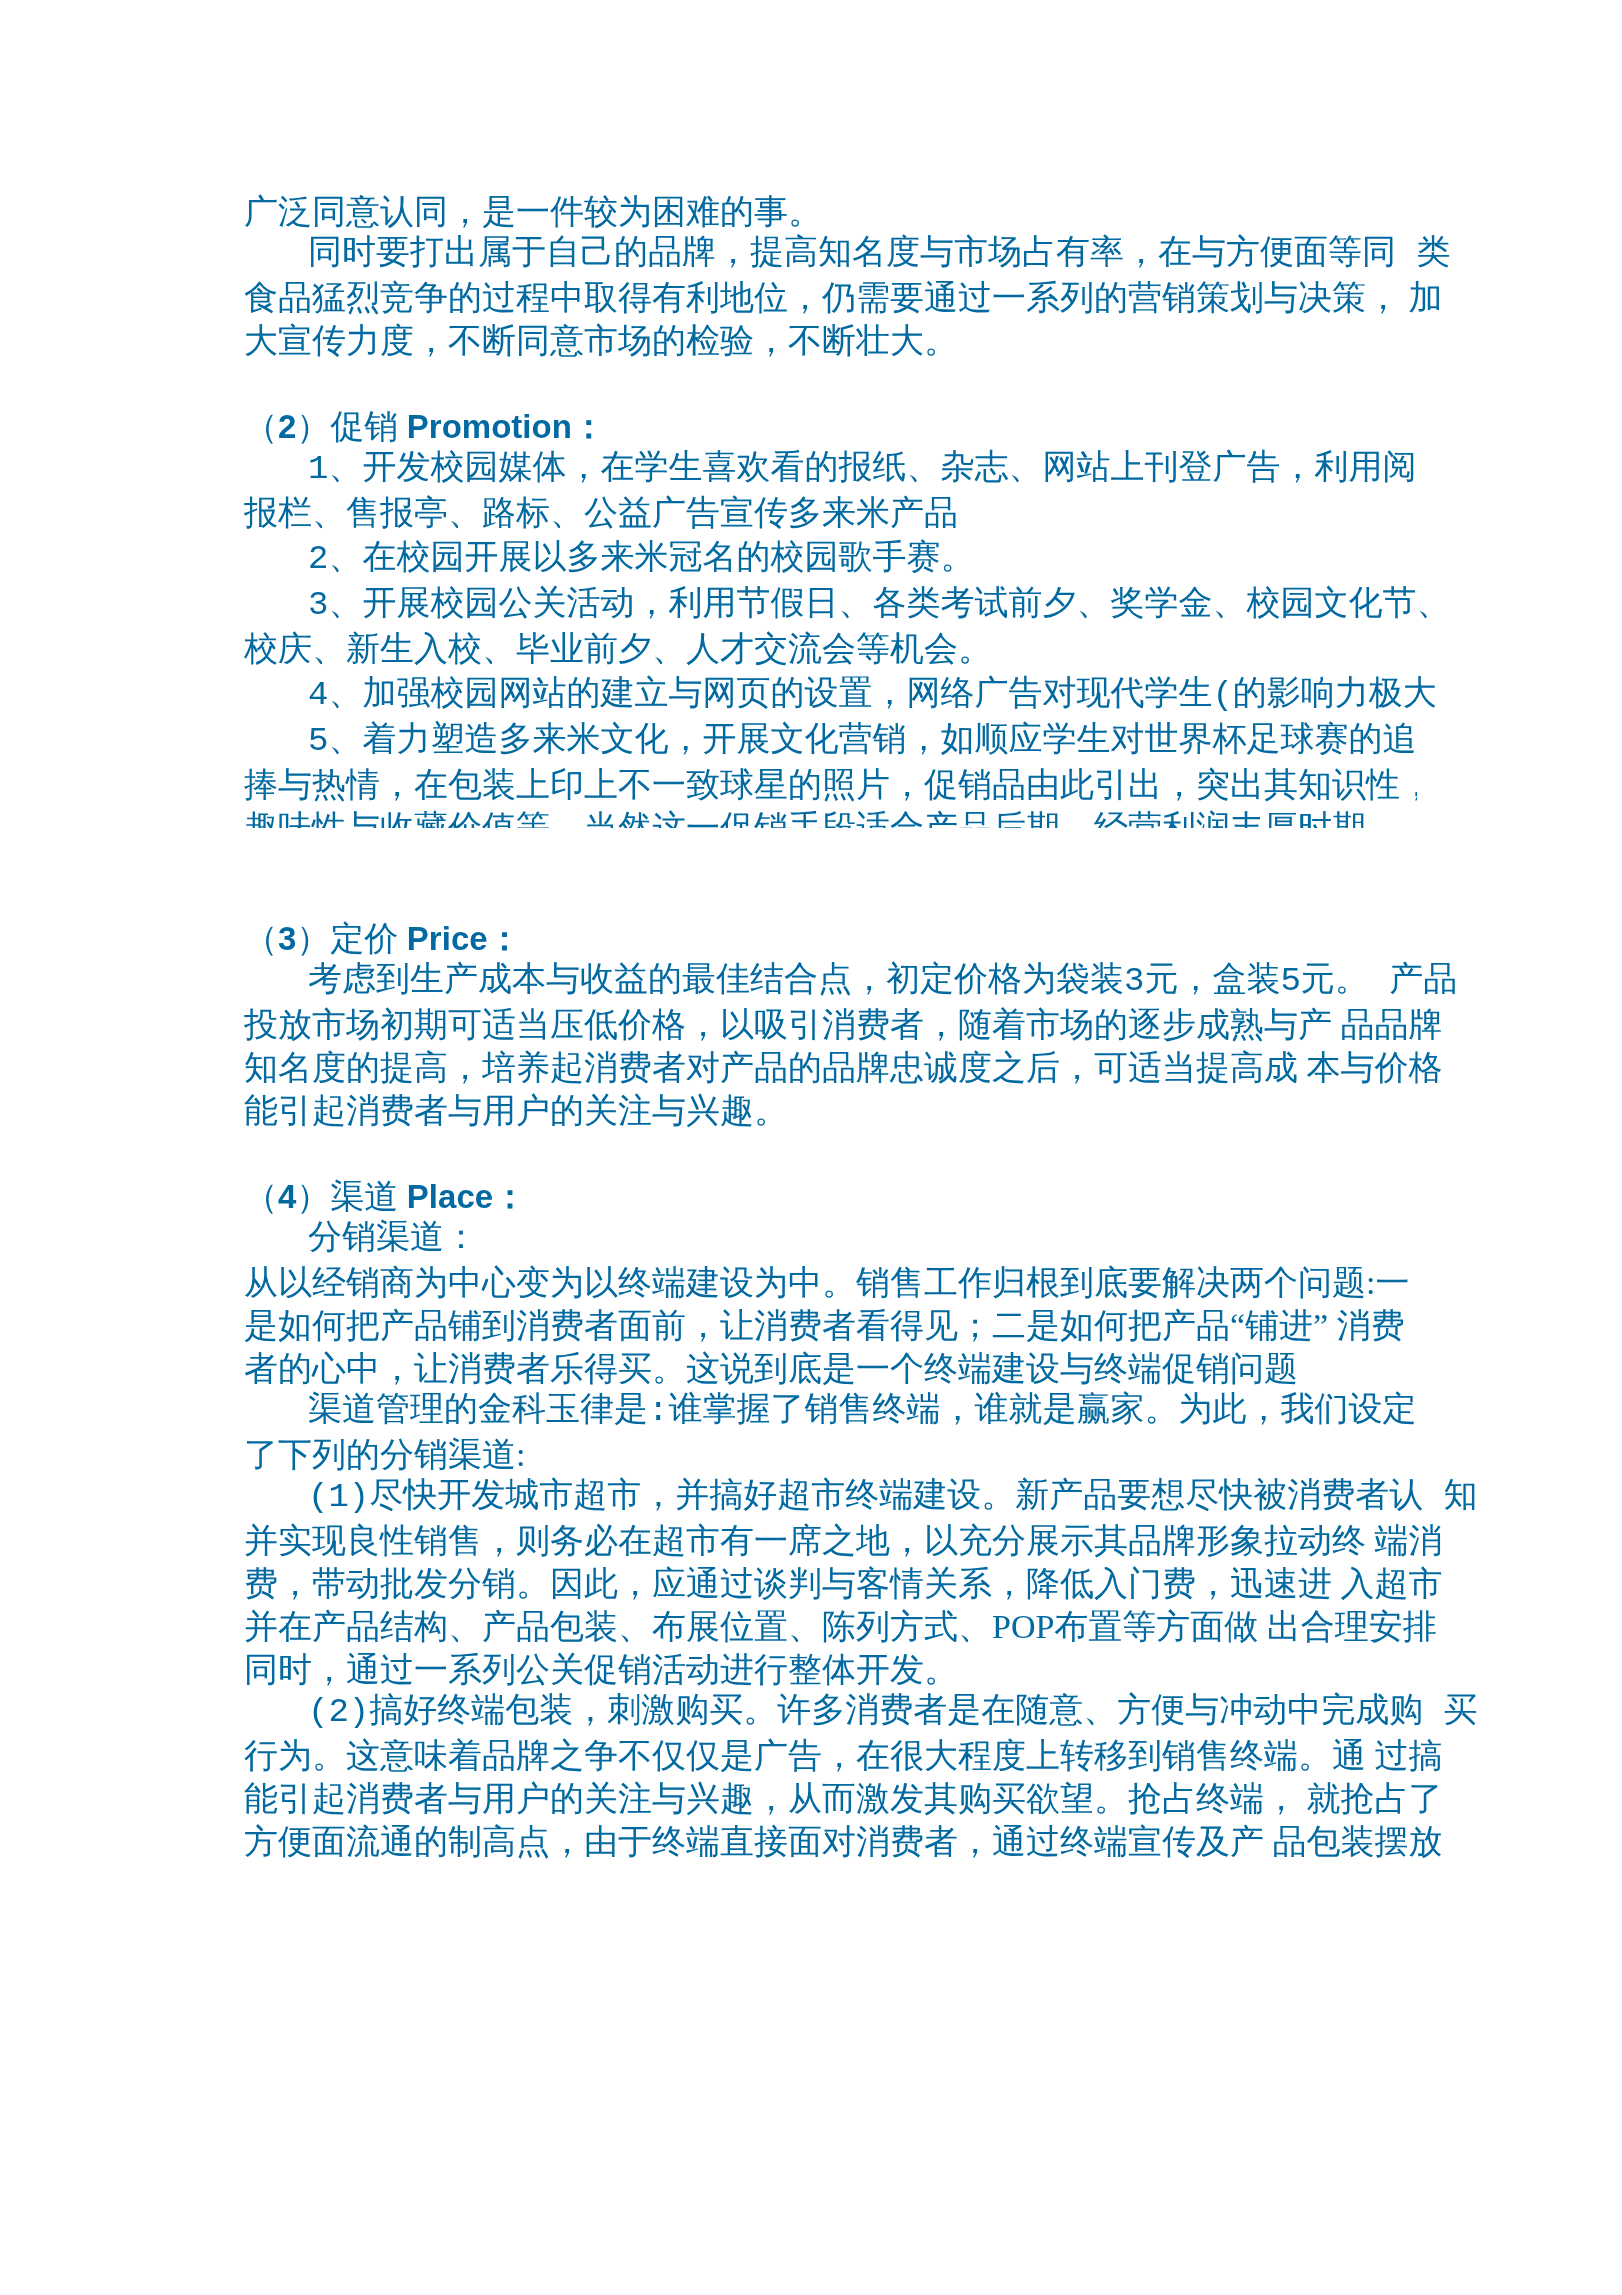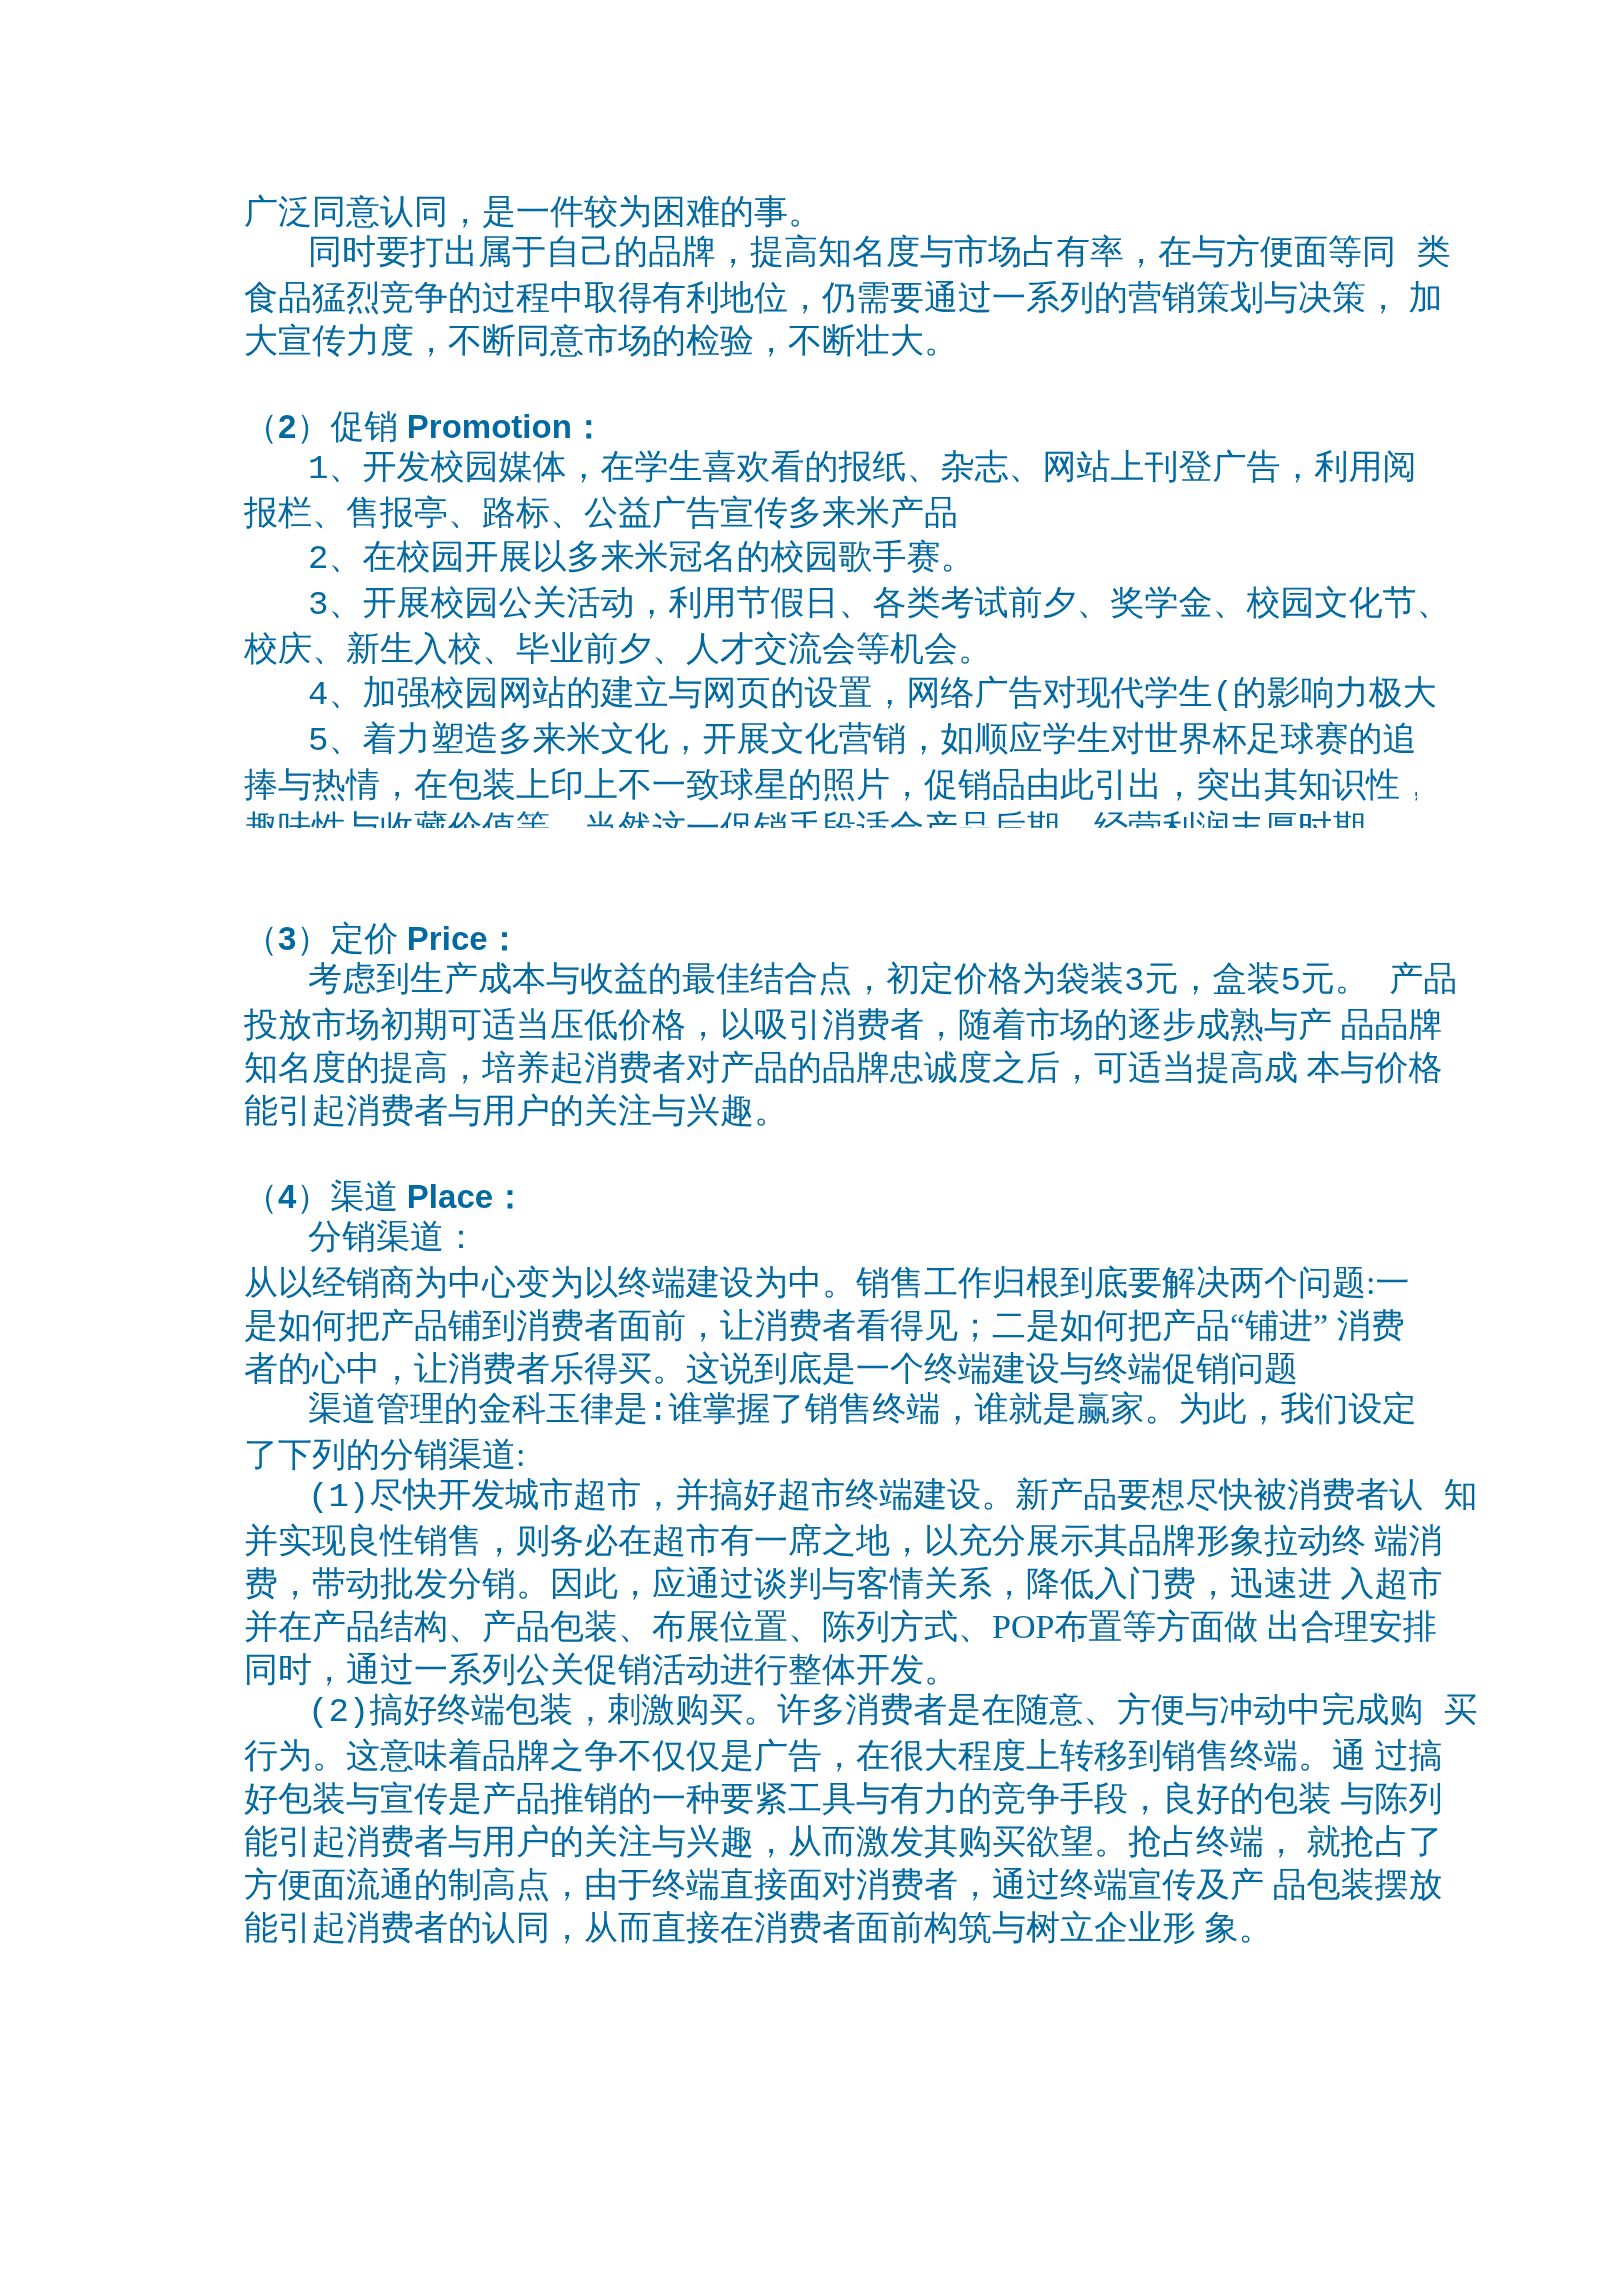--- a/index.html
+++ b/index.html
@@ -98,20 +98,18 @@
       <div class="blk sp-none">
         <div class="line ind">(1)尽快开发城市超市，并搞好超市终端建设。新产品要想尽快被消费者认 知</div>
         <div class="line">并实现良性销售，则务必在超市有一席之地，以充分展示其品牌形象拉动终 端消</div>
         <div class="line">费，带动批发分销。因此，应通过谈判与客情关系，降低入门费，迅速进 入超市</div>
         <div class="line">并在产品结构、产品包装、布展位置、陈列方式、POP布置等方面做 出合理安排</div>
         <div class="line">同时，通过一系列公关促销活动进行整体开发。</div>
       </div>
       <div class="blk sp-none">
         <div class="line ind">(2)搞好终端包装，刺激购买。许多消费者是在随意、方便与冲动中完成购 买</div>
         <div class="line">行为。这意味着品牌之争不仅仅是广告，在很大程度上转移到销售终端。通 过搞</div>
-        <div class="line">好包装与宣传是产品推销的一种要紧工具与有力的竞争手段，良好的包装 与陈列</div>
         <div class="line">能引起消费者与用户的关注与兴趣，从而激发其购买欲望。抢占终端， 就抢占了</div>
         <div class="line">方便面流通的制高点，由于终端直接面对消费者，通过终端宣传及产 品包装摆放</div>
-        <div class="line">能引起消费者的认同，从而直接在消费者面前构筑与树立企业形 象。</div>
       </div>
     </div>
 </div>
 
 
 </body></html>

